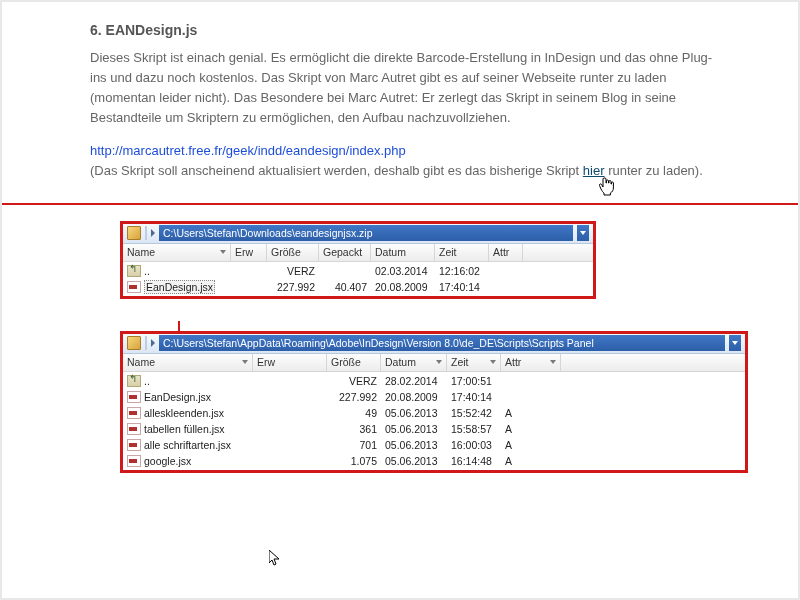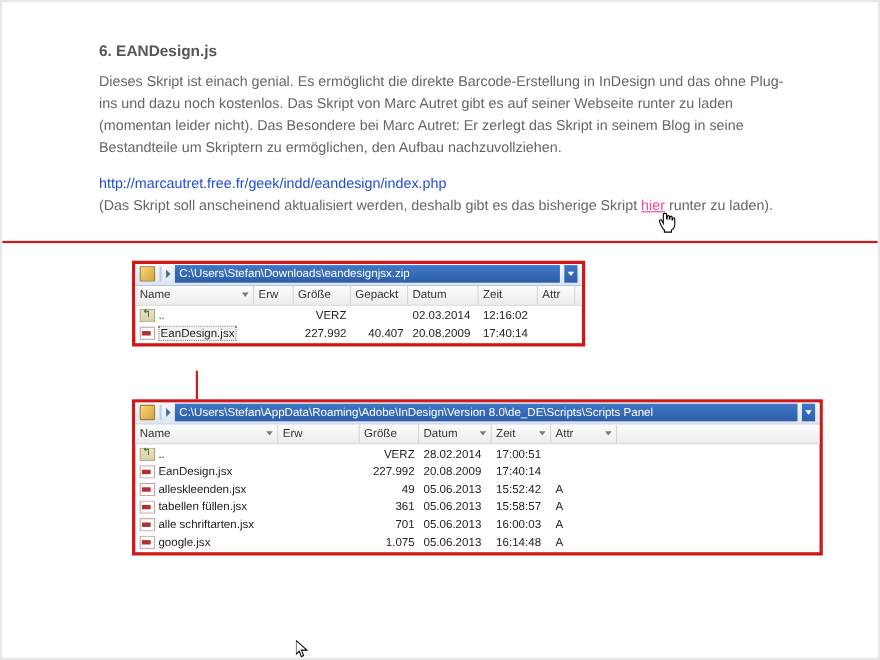--- a/index.html
+++ b/index.html
@@ -7,59 +7,59 @@
     font-family: Verdana, Arial, sans-serif;
     font-size: 12px;
     color: #555;
     background: #fff;
     width: 800px;
     height: 600px;
     border: 2px solid #e8e8e8;
     overflow: hidden;
   }
   .content {
-    padding: 36px 70px 10px 88px;
+    padding: 20px 70px 10px 88px;
   }
   h3 {
     font-size: 14px;
     font-weight: bold;
     color: #555;
     margin-bottom: 10px;
   }
   p {
     line-height: 1.55;
     margin-bottom: 12px;
     font-size: 13px;
     color: #666;
   }
   a.link {
     color: #1d4ed8;
     text-decoration: none;
   }
   a.inline-link {
-    color: #ec4899;
+    color: #0c4a6e;
     text-decoration: underline;
   }
   .divider {
     height: 2px;
     background: #d01818;
     margin: 0;
   }
   .shot-area {
     padding: 16px 0 20px 118px;
     position: relative;
   }
   .shot {
     border: 3px solid #d01818;
     background: #fff;
     font-family: "Segoe UI", Tahoma, sans-serif;
     font-size: 11px;
     color: #222;
-    width: 412px;
-    margin-bottom: 48px;
+    width: 476px;
+    margin-bottom: 32px;
     position: relative;
   }
   .shot2 { width: 628px; margin-bottom: 0; }
   .titlebar {
     display: flex;
     align-items: center;
     height: 20px;
     background: linear-gradient(#f5f9fd, #dbe6f4);
     border-bottom: 1px solid #b8c8dc;
     padding: 0 4px;

